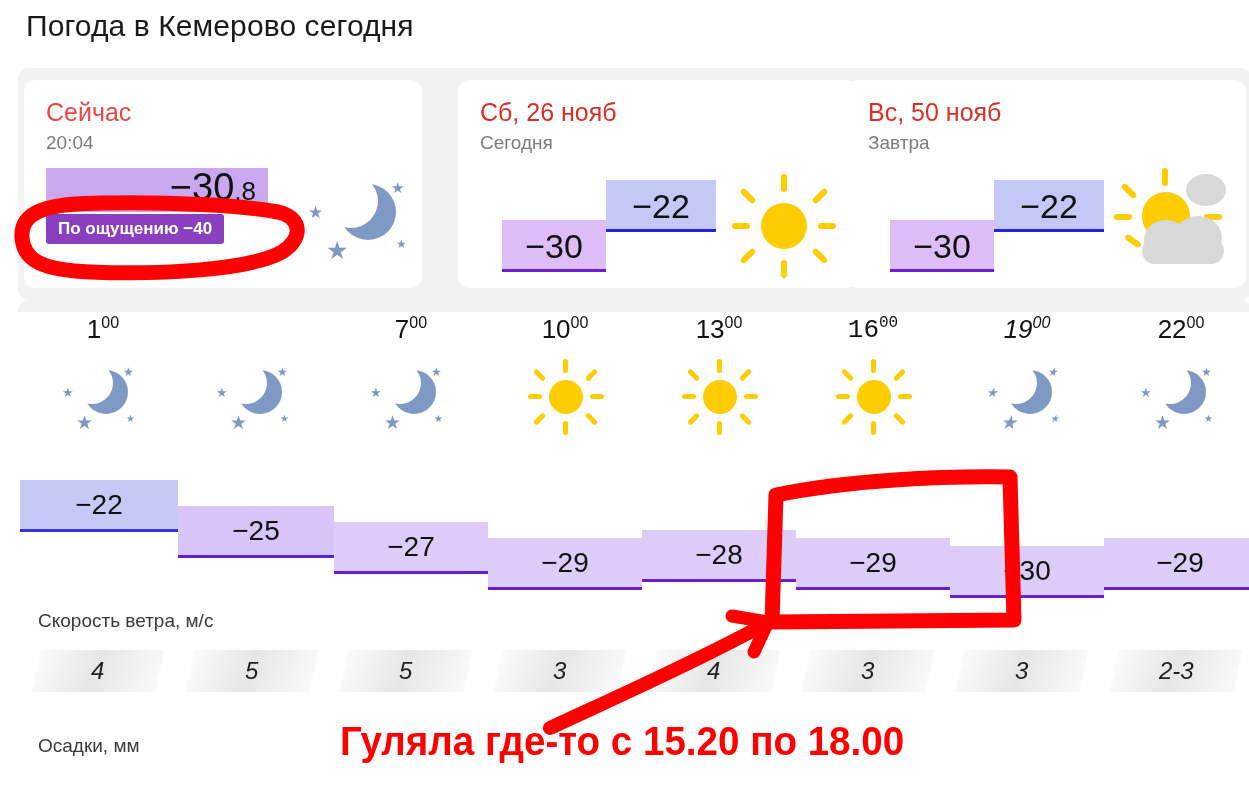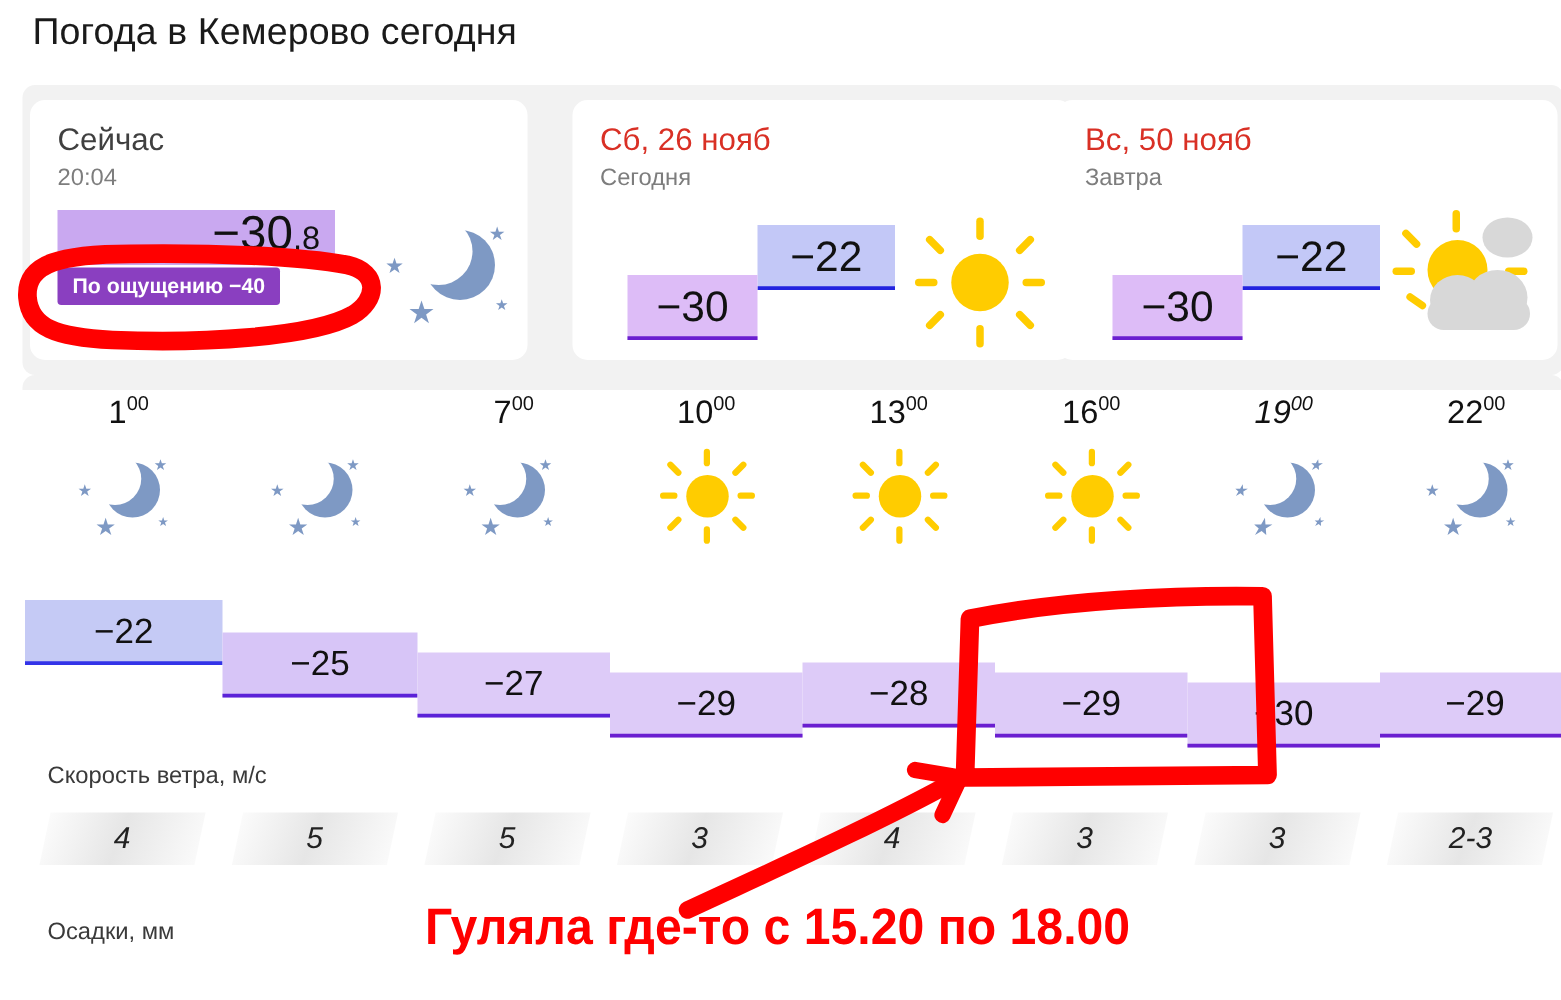--- a/index.html
+++ b/index.html
@@ -26,21 +26,21 @@
   }
   .day-card {
     position: absolute; top: 80px; height: 208px;
     background: #ffffff; border-radius: 12px;
   }
   #card-now      { left: 14px;  width: 398px; }
   #card-today    { left: 448px; width: 400px; }
   #card-tomorrow { left: 836px; width: 400px; }
 
   .card-title { position:absolute; left: 22px; top: 18px; font-size: 25px; white-space: nowrap; }
-  .card-title.now { color: #404040; }
+  .card-title.now { color: #ef4444; }
   .card-title.red { color: #d93025; }
   .card-sub   { position:absolute; left: 22px; top: 52px; font-size: 19px; color: #7d7d7d; white-space: nowrap; }
 
   
   .now-temp-chip {
     position:absolute; left: 22px; top: 88px; width: 222px; height: 44px;
     background: #c9a8f0; 
   }
   .now-temp-chip .t { position:absolute; right: 12px; top: -2px; font-size: 38px; color:#111; }
   .now-temp-chip .t sub { font-size: 26px; vertical-align: baseline; }
@@ -265,21 +265,21 @@
         <div class="ray" style="left:36px; top:63px; width:5px; height:14px;"></div>
         <div class="ray" style="left:1px;  top:36px; width:14px; height:5px;"></div>
         <div class="ray" style="left:63px; top:36px; width:14px; height:5px;"></div>
         <div class="ray" style="left:10px; top:10px; width:5px; height:14px; transform:rotate(-45deg);"></div>
         <div class="ray" style="left:62px; top:10px; width:5px; height:14px; transform:rotate(45deg);"></div>
         <div class="ray" style="left:10px; top:54px; width:5px; height:14px; transform:rotate(45deg);"></div>
         <div class="ray" style="left:62px; top:54px; width:5px; height:14px; transform:rotate(-45deg);"></div>
       </div>
     </div>
 
-    <div class="hour-col" style="left:778px;">
+    <div class="hour-col" style="left:778px;font-family:Liberation Mono, monospace;">
       <div class="hour-label"><span>16</span><sup>00</sup></div>
       <div class="icon-wrap sun" style="left:39px; top:44px; width:78px; height:78px;">
         <div class="disc" style="left:22px; top:22px; width:34px; height:34px;"></div>
         <div class="ray" style="left:36px; top:1px;  width:5px; height:14px;"></div>
         <div class="ray" style="left:36px; top:63px; width:5px; height:14px;"></div>
         <div class="ray" style="left:1px;  top:36px; width:14px; height:5px;"></div>
         <div class="ray" style="left:63px; top:36px; width:14px; height:5px;"></div>
         <div class="ray" style="left:10px; top:10px; width:5px; height:14px; transform:rotate(-45deg);"></div>
         <div class="ray" style="left:62px; top:10px; width:5px; height:14px; transform:rotate(45deg);"></div>
         <div class="ray" style="left:10px; top:54px; width:5px; height:14px; transform:rotate(45deg);"></div>

